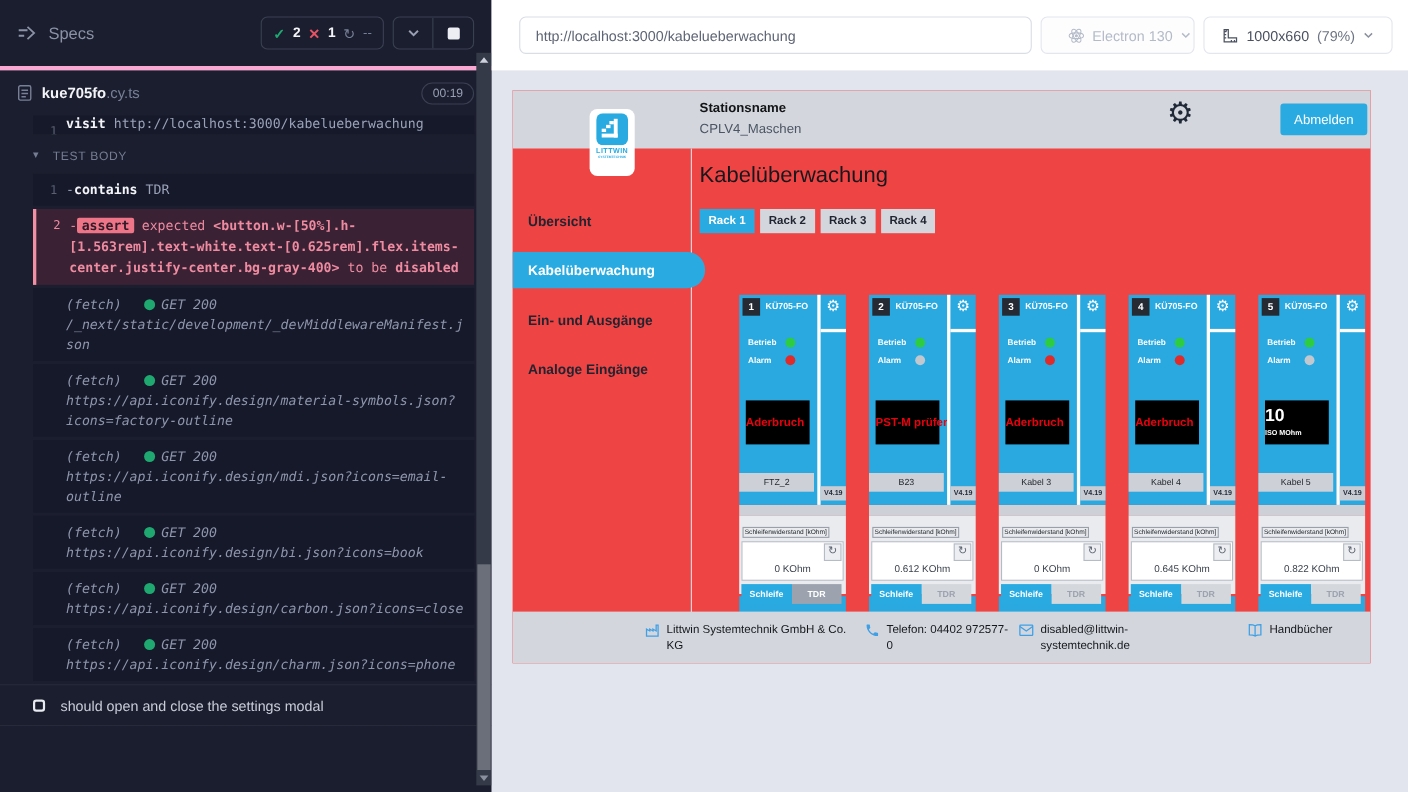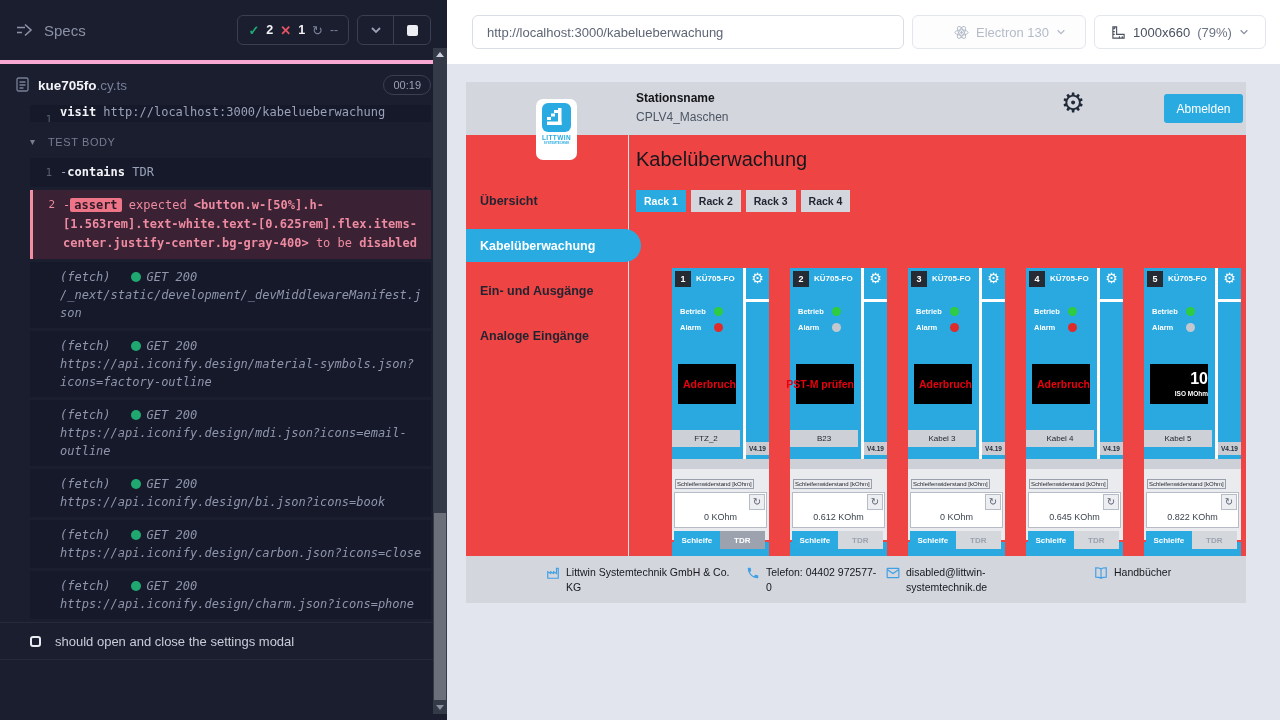--- a/index.html
+++ b/index.html
@@ -51,21 +51,21 @@
   .scrollbar { position:absolute; right:0; top:48px; bottom:6px; width:14px; background:#353a48; }
   .scroll-thumb { position:absolute; left:1px; right:1px; top:465px; height:187px; background:#6a6f7a; }
   .arr-up { position:absolute; top:4px; left:3px; width:0; height:0; border-left:4px solid transparent; border-right:4px solid transparent; border-bottom:5px solid #cdd1dd; }
   .arr-dn { position:absolute; bottom:4px; left:3px; width:0; height:0; border-left:4px solid transparent; border-right:4px solid transparent; border-top:5px solid #8b90a0; }
 
   
   .preview { position:absolute; left:447px; top:0; right:0; bottom:0; background:#e3e5ee; }
   .ptoolbar { height:64px; background:#fff; display:flex; align-items:center; padding:0 14px 0 25px; gap:8px; }
   .url-input { flex:1; height:34px; border:1px solid #d9dde5; border-radius:6px; font-family:"Liberation Sans",sans-serif; font-size:13px; color:#5e6575; padding:0 14px; outline:none; background:#fff; }
   .sel { height:34px; border:1px solid #e3e6ed; border-radius:6px; display:flex; align-items:center; justify-content:center; gap:7px; background:#fdfdfe; font-size:13px; }
-  .sel-browser { width:174px; color:#b4bbc8;padding-left:22px; }
+  .sel-browser { width:140px; color:#b4bbc8;padding-left:22px; }
   .sel-size { width:172px; color:#4a5160; background:#fff; }
   .sel-size .pct { color:#6d7484; }
 
   .aut { position:absolute; left:19px; top:82px; width:780px; height:521px; background:#ef4444; overflow:hidden; }
   .aut-header { position:relative; height:53px; background:#d3d6dc; }
   .logo-box { position:absolute; left:70px; top:17px; width:41px; height:61px; background:#fff; border-radius:7px; display:flex; flex-direction:column; align-items:center; padding-top:4px; z-index:5; }
   .logo-title { color:#29abe2; font-size:6.5px; font-weight:bold; letter-spacing:0.4px; margin-top:2px; }
   .logo-sub { color:#29abe2; font-size:3px; font-weight:bold; }
   .station-label { position:absolute; left:170px; top:9px; font-size:12px; font-weight:bold; color:#121417; }
   .station-value { position:absolute; left:170px; top:28px; font-size:12px; color:#4b5563; }
@@ -92,40 +92,40 @@
   .card-head { display:flex; align-items:flex-start; gap:5px; padding:3px 0 0 3px; }
   .nr-badge { width:16px; height:16px; background:#262a33; color:#fff; font-size:9px; font-weight:bold; text-align:center; line-height:16px; flex:none; }
   .model { color:#fff; font-size:8px; font-weight:bold; margin-top:3px; }
   .leds { margin-top:16px; padding-left:8px; }
   .led-row { display:flex; align-items:center; gap:6px; height:16px; }
   .led-label { color:#fff; font-size:7.5px; font-weight:bold; width:28px; }
   .led-dot { width:9px; height:9px; border-radius:50%; }
   .led-green { background:#2ecc40; }
   .led-red { background:#e02b2b; }
   .led-gray { background:#c3c8cf; }
-  .status-box { position:absolute; top:96px; left:6px; right:33px; height:40px; background:#000; display:flex; flex-direction:column; align-items:flex-end; justify-content:center; }
+  .status-box { position:absolute; top:96px; left:6px; right:33px; height:40px; background:#000; display:flex; flex-direction:column; align-items:flex-start; justify-content:center; }
   .status-err { color:#e8000d; font-size:10.5px; font-weight:bold; white-space:nowrap; }
   .status-err:empty, .status-big:empty, .status-sub:empty { display:none; }
   .status-big { color:#fff; font-size:16px; font-weight:bold; line-height:1; }
   .status-sub { color:#fff; font-size:6.5px; font-weight:bold; margin-top:3px; }
   .cable-bar { position:absolute; top:162px; left:0; right:29px; height:17px; background:#cdd1d7; display:flex; align-items:center; justify-content:center; font-size:8px; color:#23272e; }
   .gray-band { height:10px; background:#cdd1d7; }
   .meas { height:71px; background:#e9ebee; padding:3px 2px 0 2px; }
   .meas-label { display:inline-block; font-size:6px; color:#23272e; border:1px solid #9aa0ab; line-height:8px; padding:0 1px; margin-left:1px; }
   .meas-box { position:relative; margin-top:2px; height:36px; background:#fff; border:1px solid #b6bcc6; }
   .refresh-btn { position:absolute; top:1px; right:1px; width:16px; height:16px; border:1px solid #b6bcc6; background:#eceef1; color:#5a6270; font-size:10px; line-height:14px; text-align:center; cursor:pointer; }
   .meas-value { position:absolute; bottom:5px; left:0; right:0; text-align:center; font-size:9px; color:#3c434e; }
   .btn-row { display:flex; margin-top:3px; width:91px; }
   .btn-row button { flex:1; height:18px; border:none; font-family:"Liberation Sans",sans-serif; font-size:8px; font-weight:bold; cursor:pointer; }
   .loop-btn { background:#29abe2; color:#fff; }
   .tdr-btn { background:#d4d7dc; color:#9ca3af; }
   .tdr-btn.enabled { background:#9ca3af; color:#fff; }
   .bottom-strip { height:40px; background:#29a9e0; margin-top:2px; }
 
-  .aut-footer { position:absolute; left:0; right:0; bottom:0; height:47px; background:#d3d6dc; display:flex; align-items:flex-start; padding:9px 0 0 80px; font-size:10.5px; color:#15181d; z-index:10; }
+  .aut-footer { position:absolute; left:0; right:0; bottom:0; height:47px; background:#d3d6dc; display:flex; align-items:flex-start; padding:9px 0 0 120px; font-size:10.5px; color:#15181d; z-index:10; }
   .foot-item { display:flex; gap:6px; line-height:1.45; }
   .foot-icon { color:#3fa0e6; flex:none; margin-top:1px; }
   .fi-company { width:200px; }
   .fi-company .ft { width:168px; }
   .fi-phone { width:140px; }
   .fi-phone .ft { width:112px; }
   .fi-mail { width:150px; }
   .fi-mail .ft { width:92px; }
   .fi-manuals { margin-left:58px; }
 

